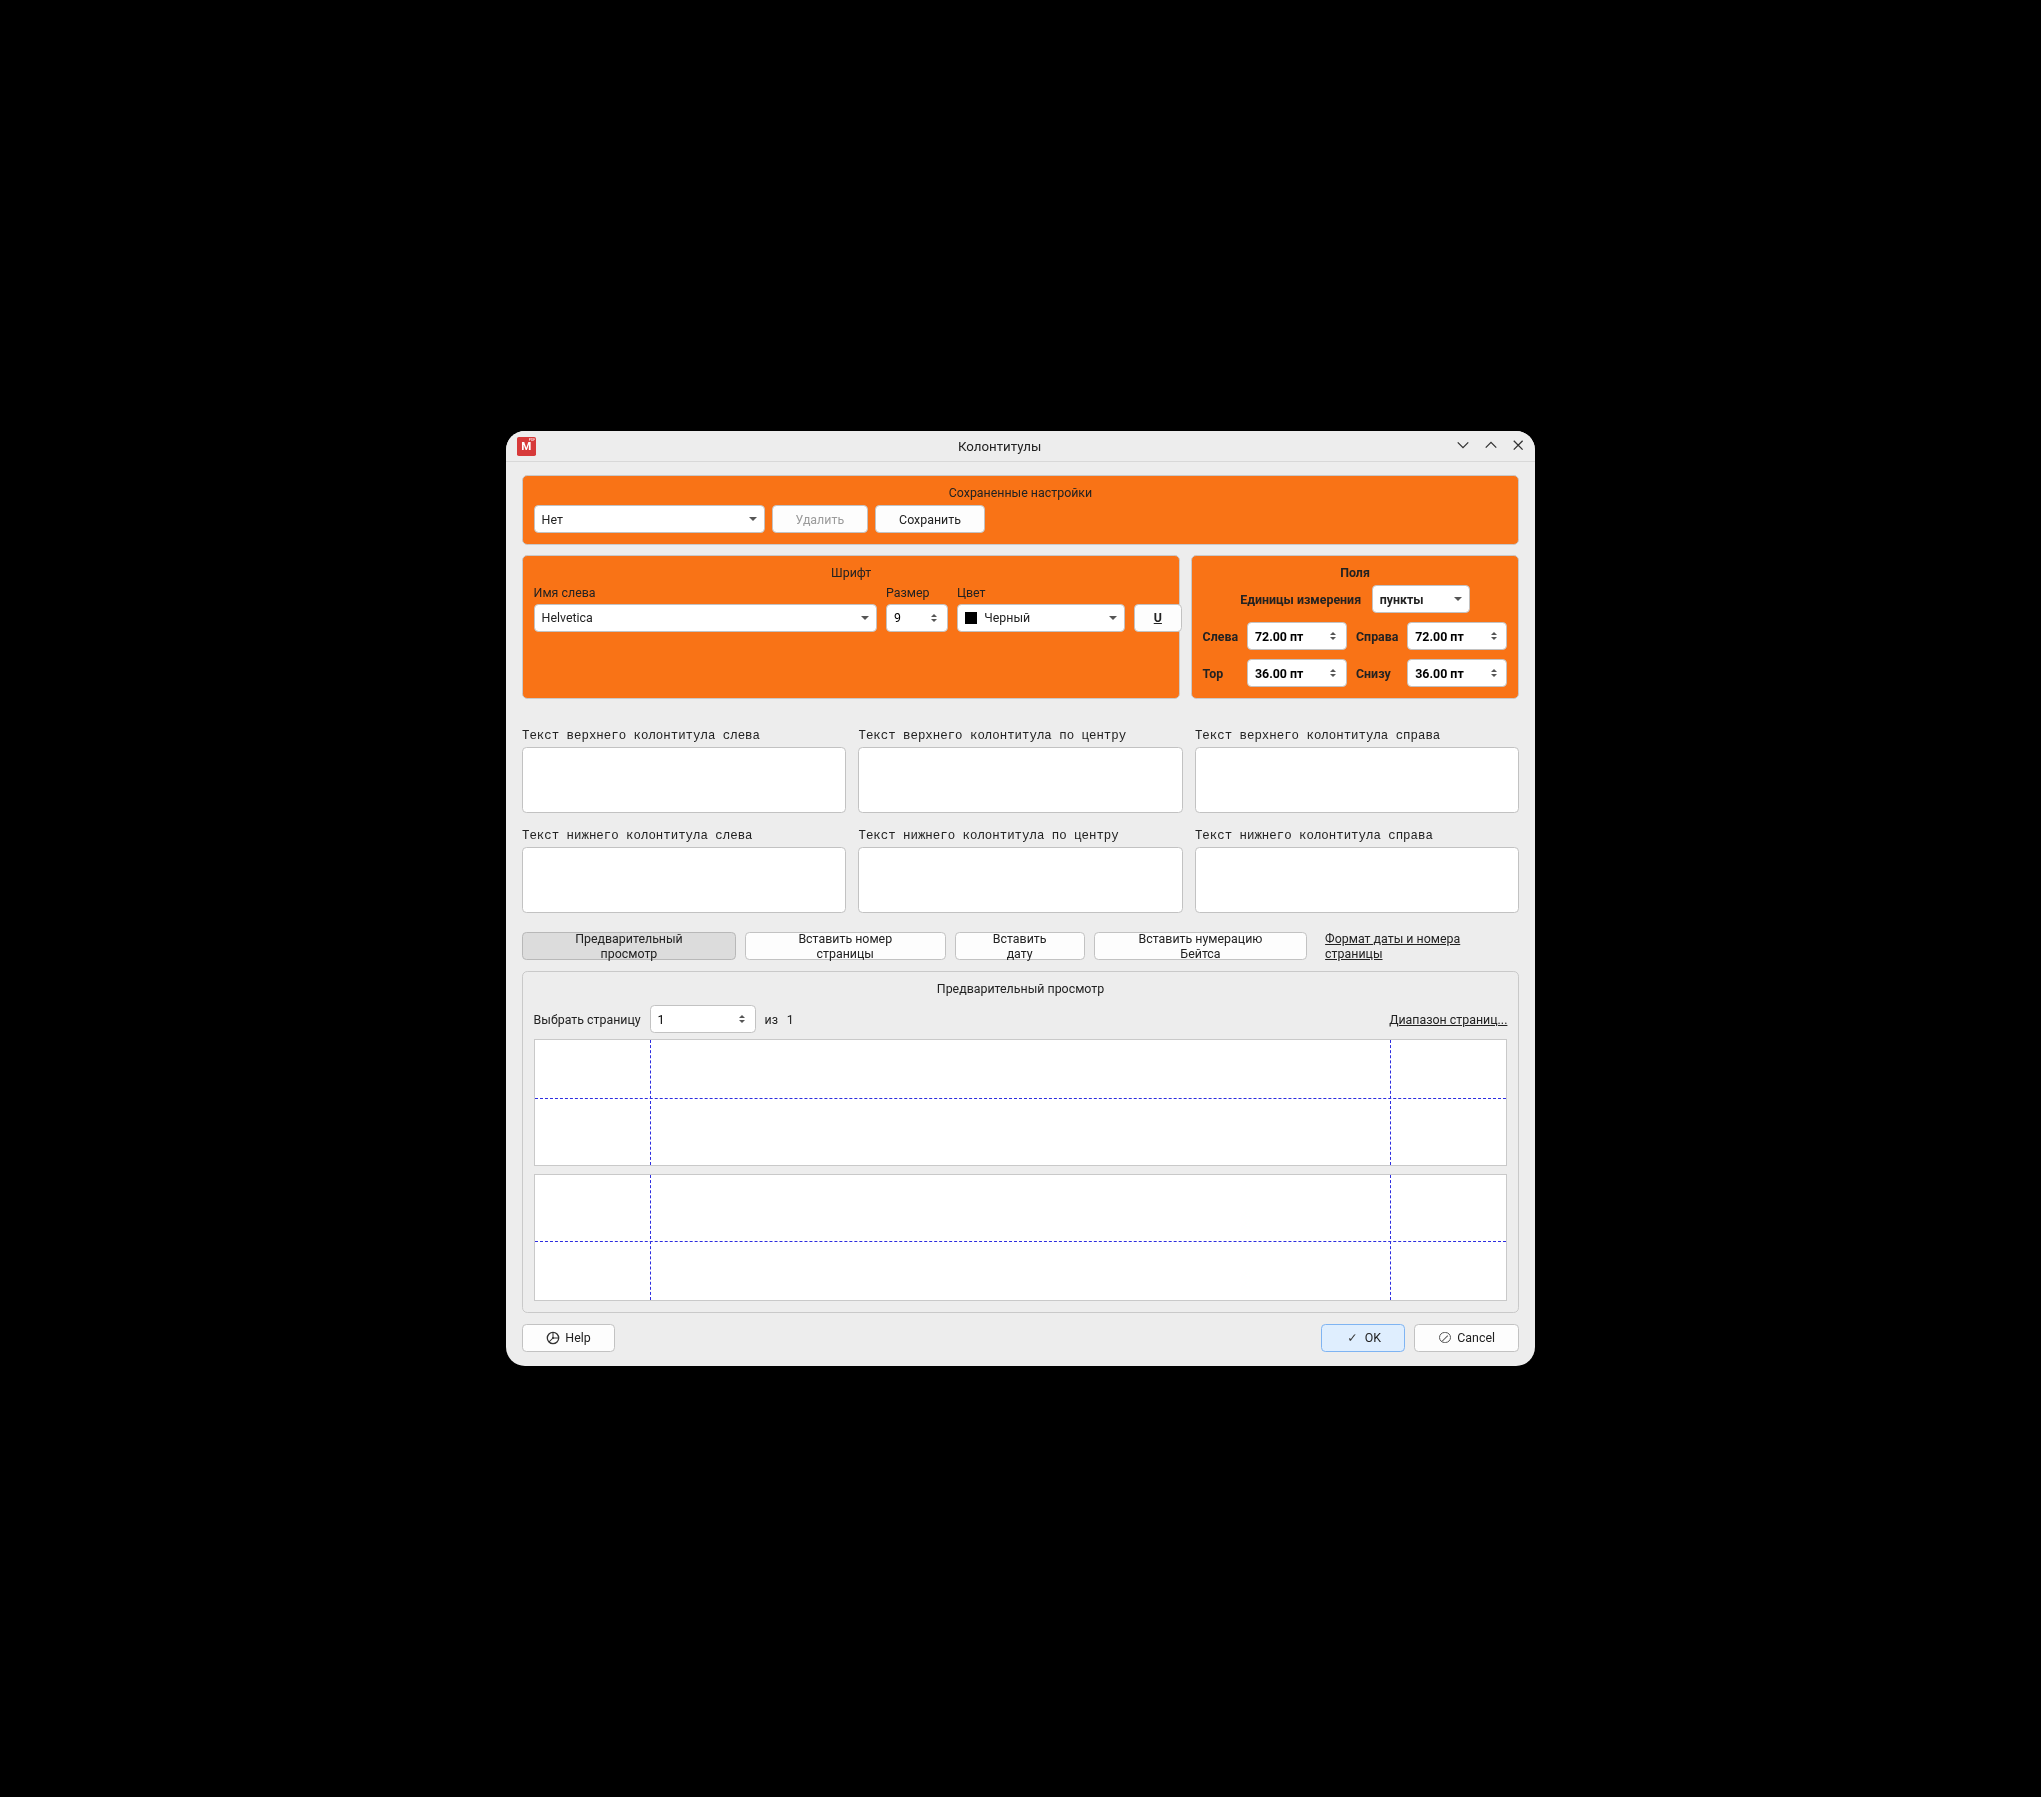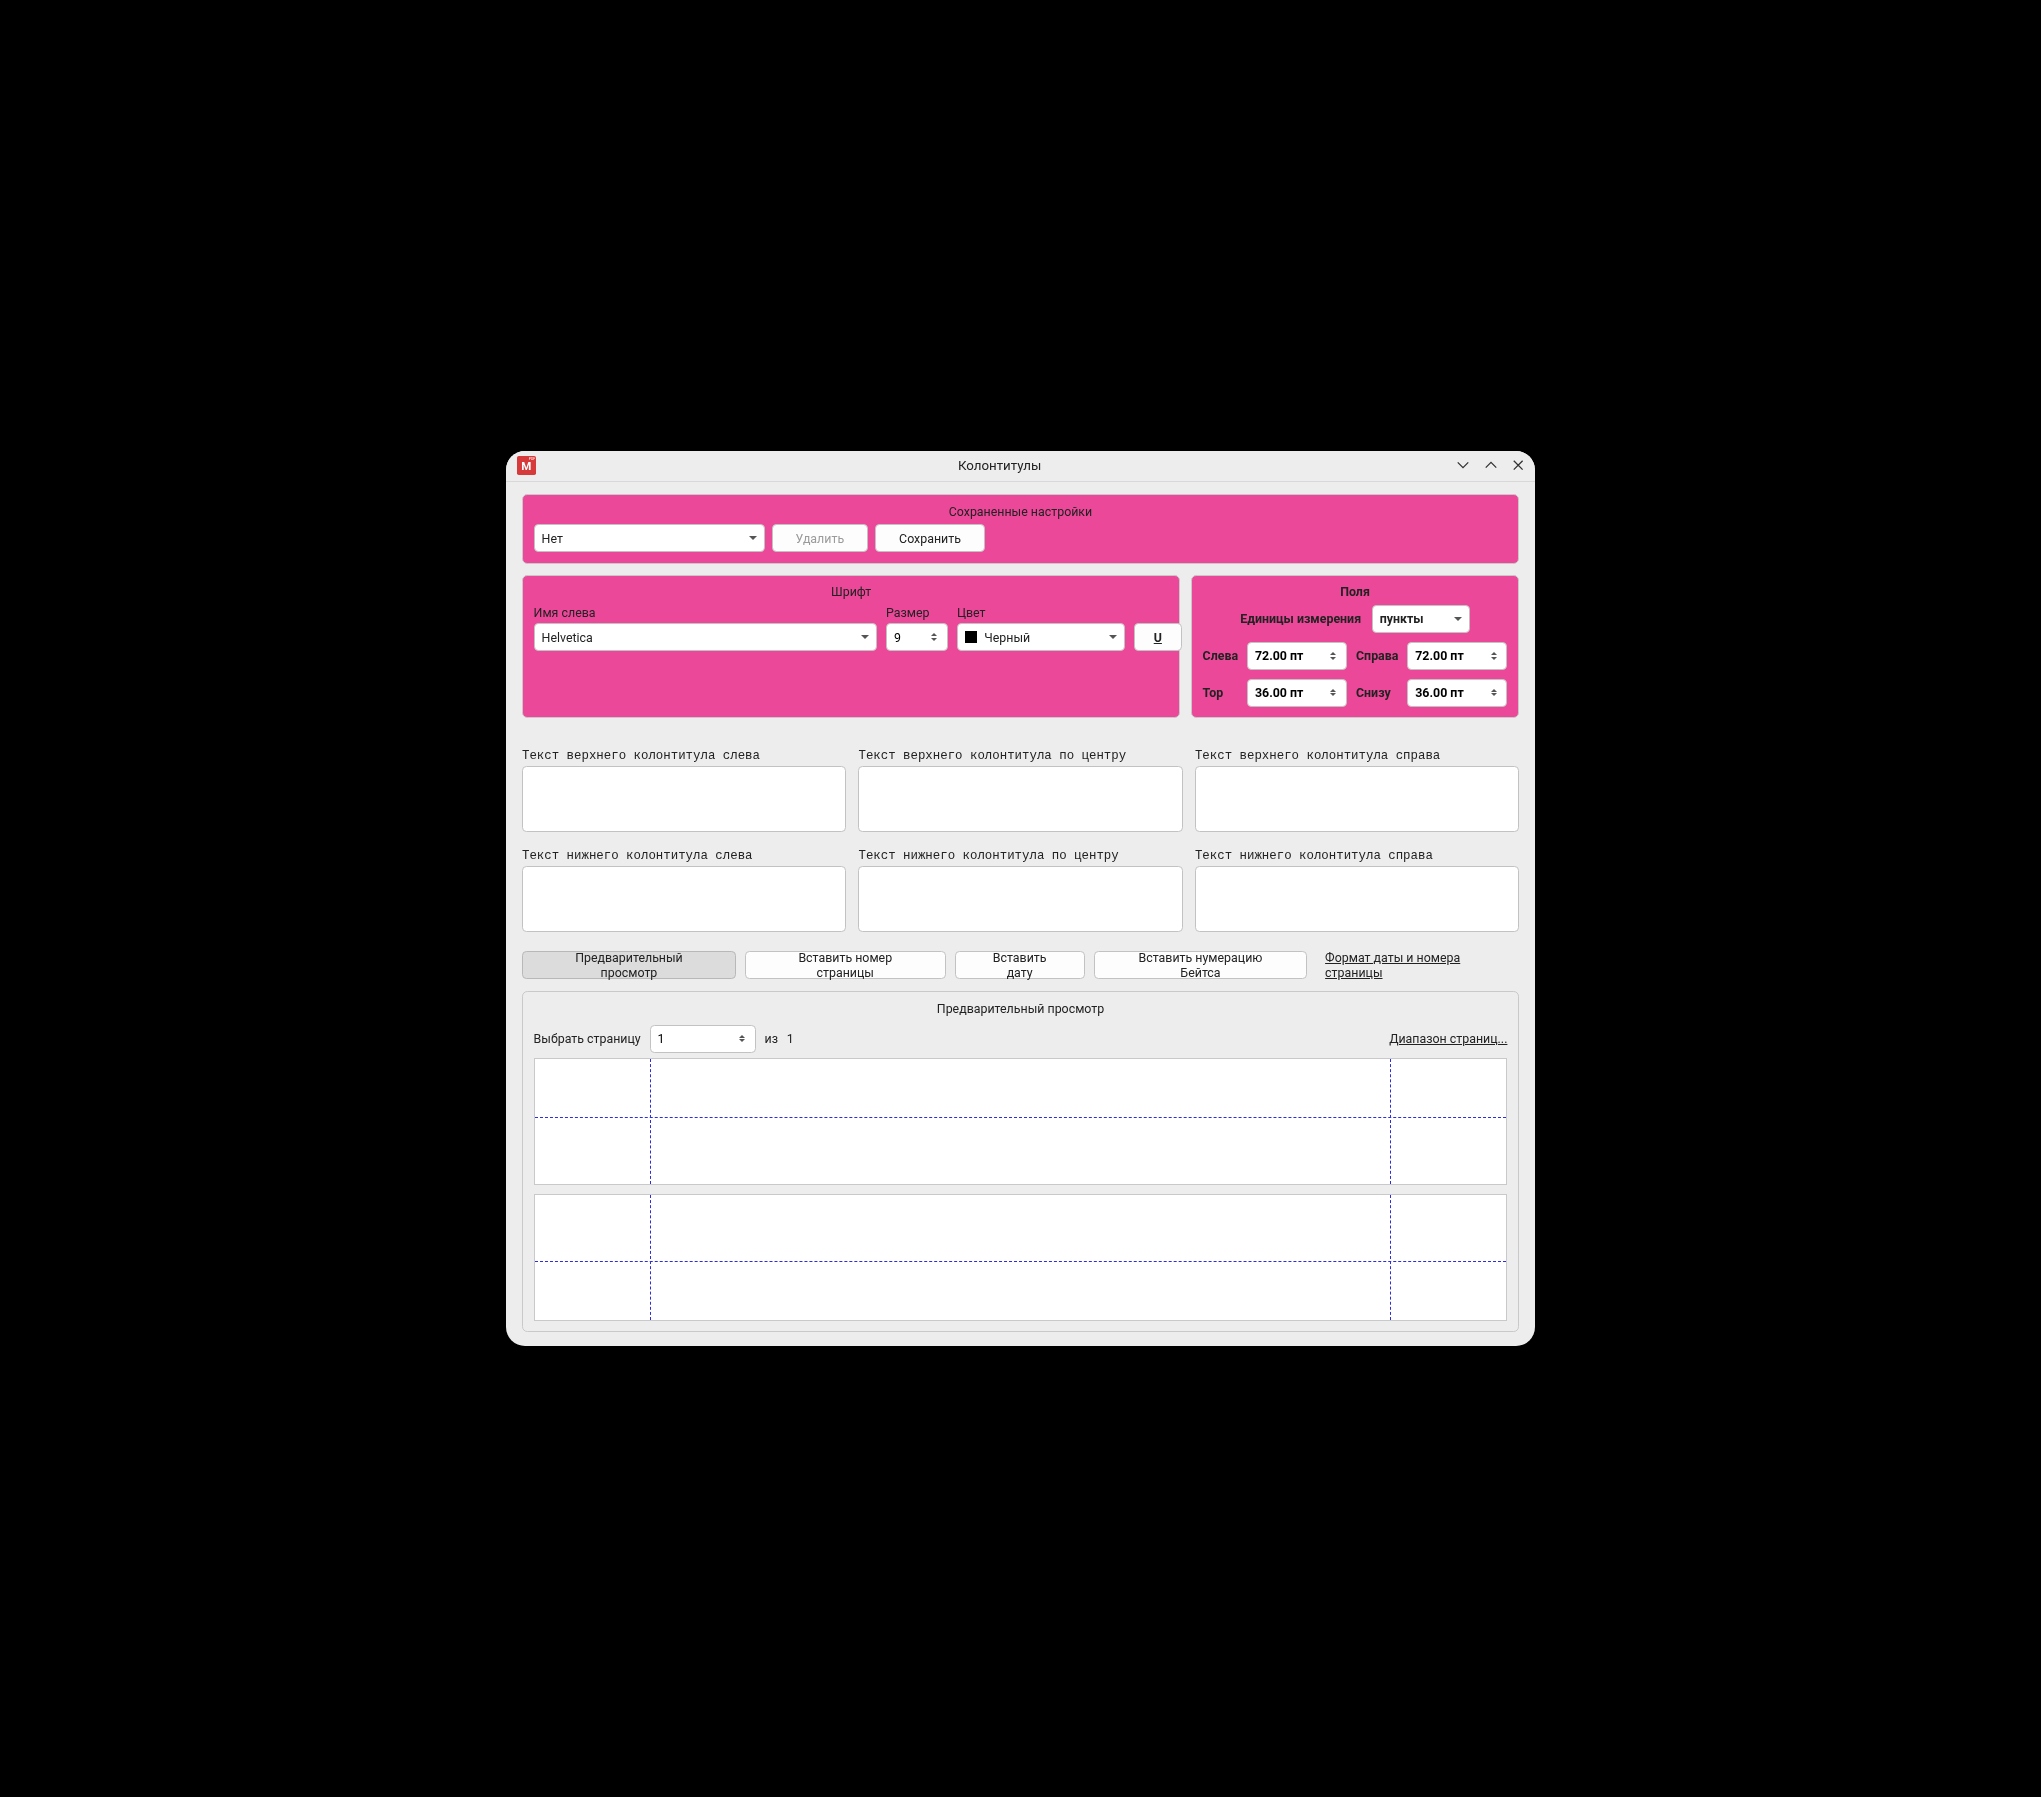--- a/index.html
+++ b/index.html
@@ -68,21 +68,21 @@
   .titlebar .win-controls span { cursor: pointer; font-size: 14px; line-height: 1; }
   .content {
     padding: 12.4px 16px 14px 16px;
     display: flex;
     flex-direction: column;
     gap: 10.6px;
   }
   .groupbox {
     border: 0.9px solid #c9c9c9;
     border-radius: 5.3px;
-    background: #ec4899;
+    background: #f97316;
     padding: 8.9px 10.6px 10.6px 10.6px;
   }
   .groupbox-title {
     text-align: center;
     font-size: 12.4px;
     margin-bottom: 5.3px;
   }
   .row { display: flex; align-items: center; gap: 7px; }
 
   .select, .input, .spin, .button, .textarea {
@@ -473,16 +473,39 @@
           <div class="guide-h top"></div>
         </div>
         <div class="preview-page">
           <div class="guide-v left"></div>
           <div class="guide-v right"></div>
           <div class="guide-h bottom"></div>
         </div>
       </div>
     </div>
 
+    <div class="footer-row">
+      <button class="button">
+        <span class="icon help-icon">
+          <svg viewBox="0 0 16 16">
+              <circle cx="8" cy="8" r="6.5" stroke="#333" stroke-width="1.5" fill="none"></circle>
+              <circle cx="8" cy="8" r="1.2" fill="#333"></circle>
+              <path d="M8 8 L8 2 M8 8 L14 8 M8 8 L3.5 12.5" stroke="#333" stroke-width="1.2"></path>
+            </svg>
+        </span>
+        <span>Help</span>
+      </button>
+      <div class="spacer"></div>
+      <button class="button highlight">
+        <span class="icon check-icon"></span>
+        <span>OK</span>
+      </button>
+      <button class="button">
+        <span class="icon">
+            <span class="cancel-icon"></span>
+          </span>
+        <span>Cancel</span>
+      </button>
+    </div>
 
   </div>
 </div>
 
 
 </body></html>

